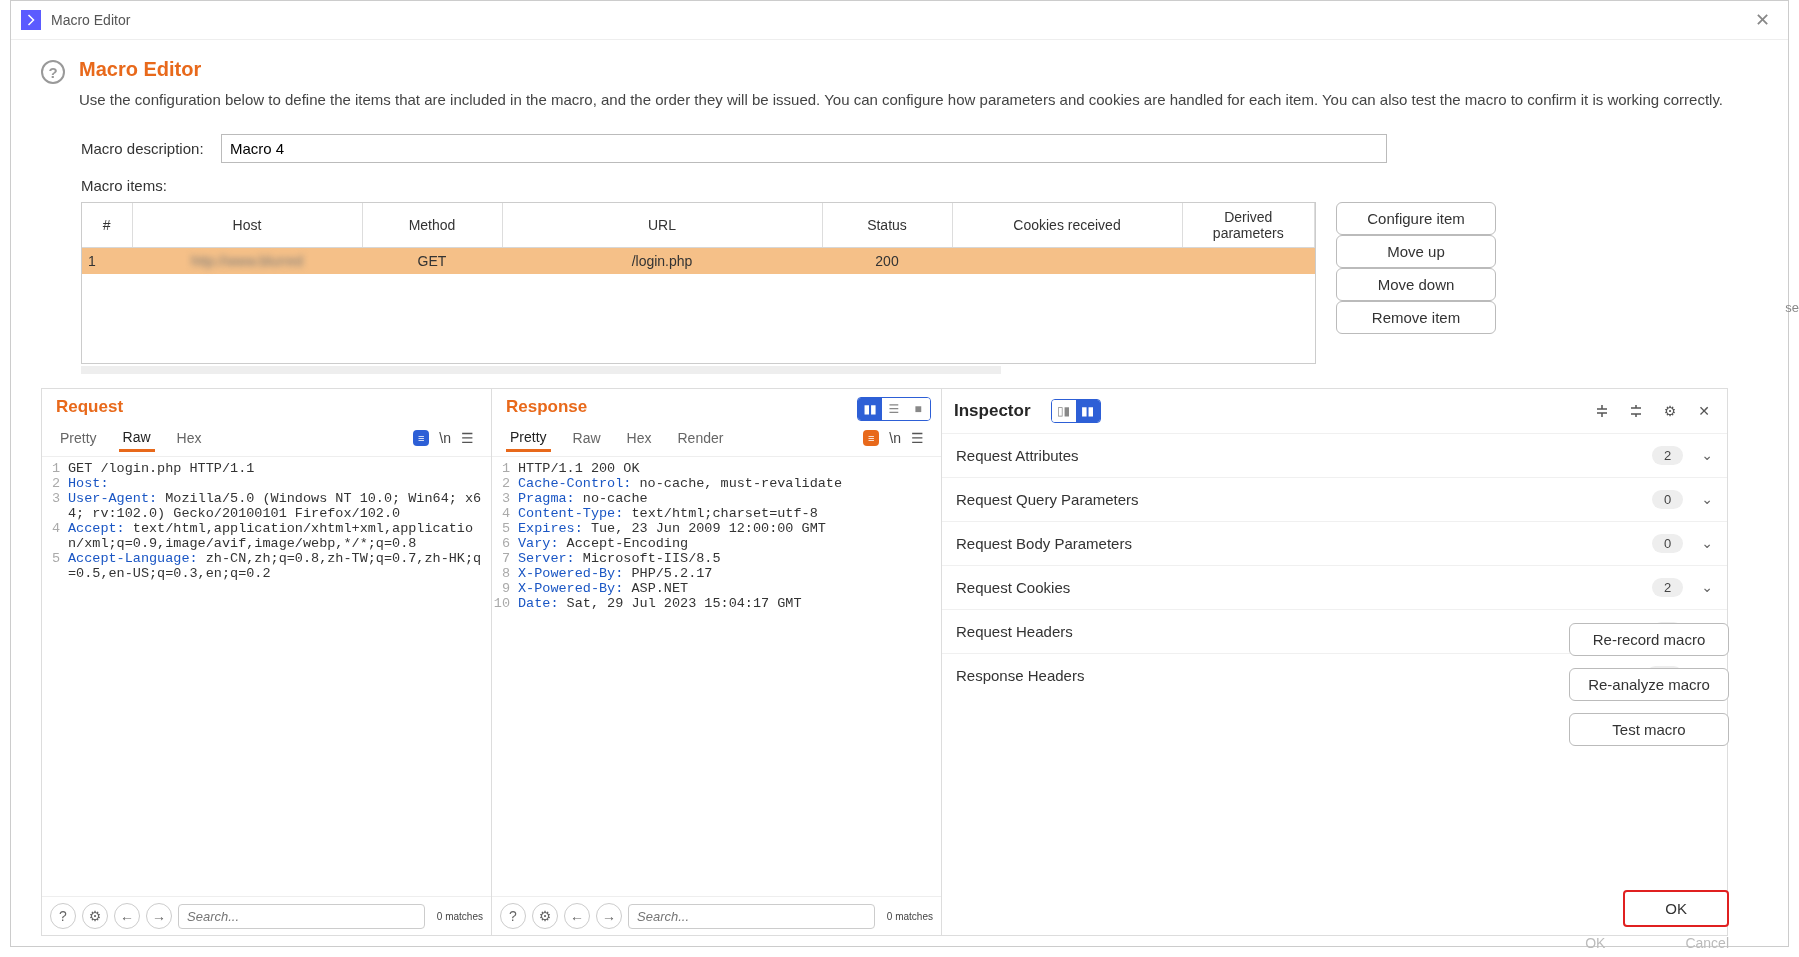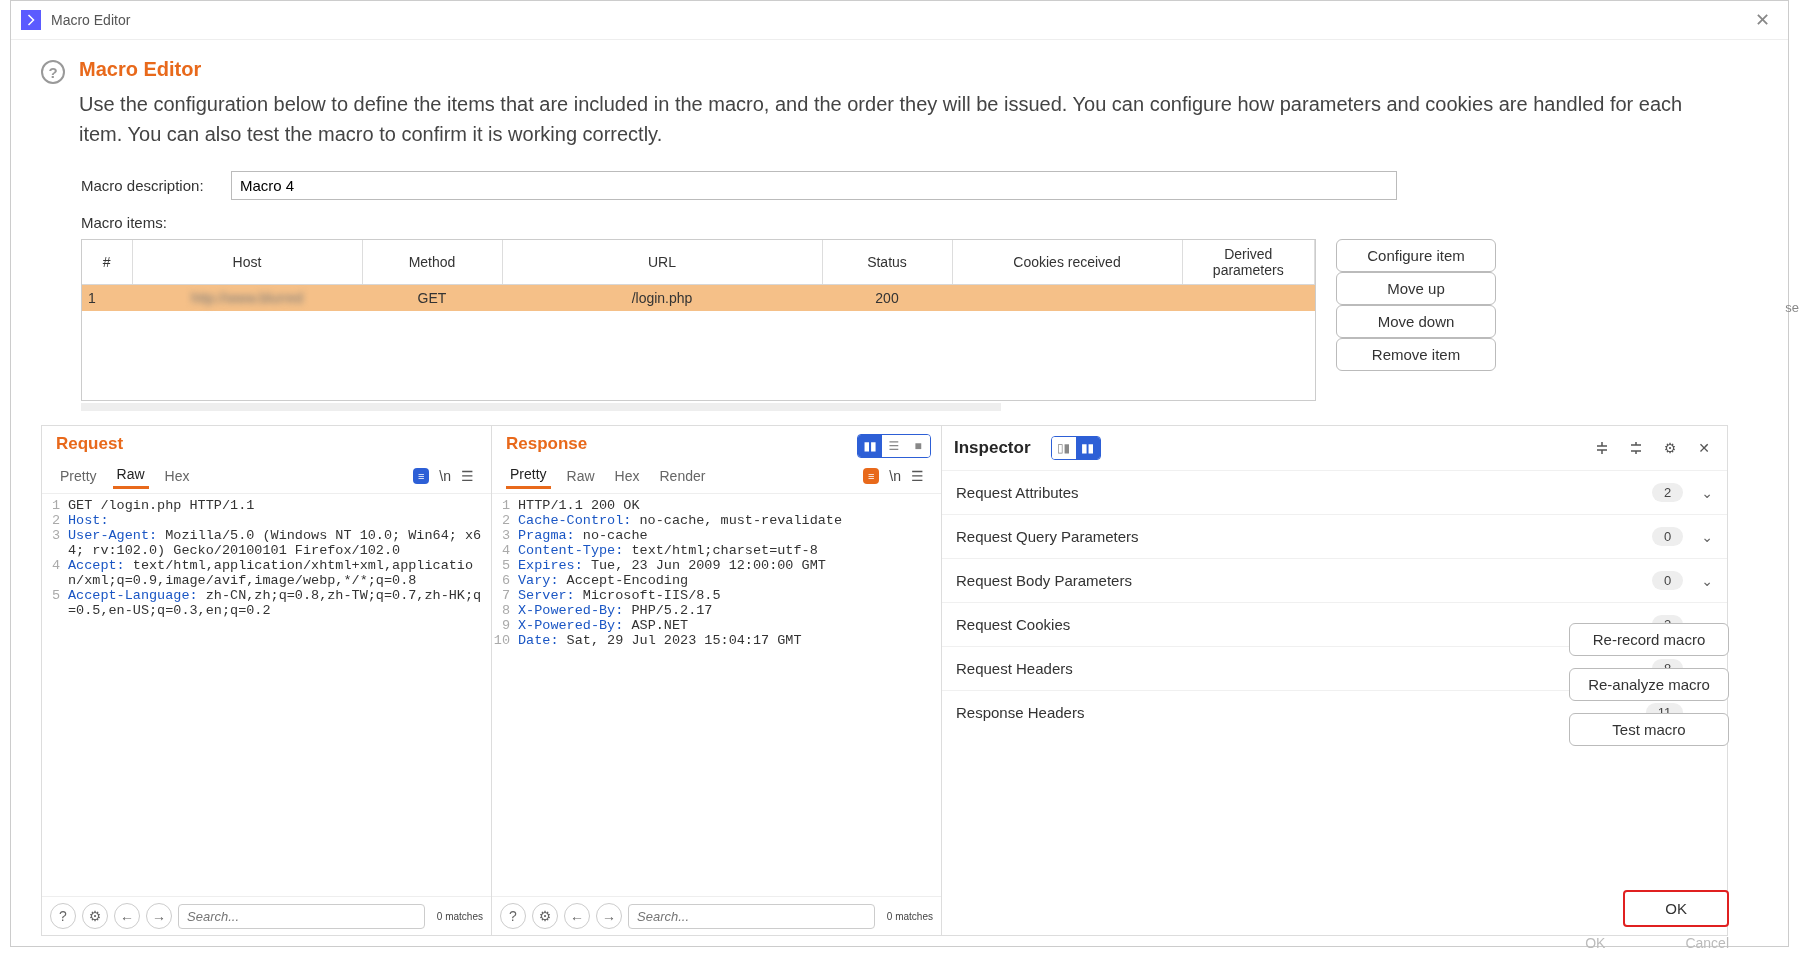--- a/index.html
+++ b/index.html
@@ -7,22 +7,22 @@
 .window { position: absolute; left: 10px; top: 0; right: 10px; bottom: 10px; border: 1px solid #ccc; background: #fff; display: flex; flex-direction: column; }
 .titlebar { display: flex; align-items: center; padding: 6px 10px; border-bottom: 1px solid #eee; }
 .titlebar .app-icon { width: 20px; height: 20px; background: #5b5bff; display: inline-flex; align-items: center; justify-content: center; margin-right: 10px; }
 .titlebar .app-icon svg { width: 12px; height: 12px; }
 .titlebar .title { color: #555; font-size: 14px; }
 .titlebar .close { margin-left: auto; color: #888; font-size: 18px; cursor: pointer; padding: 2px 8px; }
 .content { padding: 18px 60px 10px 30px; flex: 1; display: flex; flex-direction: column; overflow: hidden; }
 .header-row { display: flex; align-items: flex-start; gap: 14px; }
 .help-icon { width: 24px; height: 24px; border: 2px solid #999; border-radius: 50%; display: inline-flex; align-items: center; justify-content: center; color: #999; font-size: 15px; font-weight: bold; flex-shrink: 0; margin-top: 2px; }
 .heading { color: #e8691b; font-size: 20px; font-weight: 600; margin-bottom: 8px; }
-.desc { color: #444; font-size: 20px; line-height: 1.5; margin-bottom: 22px; }
-.field-row { display: flex; align-items: center; gap: 10px; margin-bottom: 14px; margin-left: 40px; }
+.desc { color: #444; font-size: 15px; line-height: 1.5; margin-bottom: 22px; }
+.field-row { display: flex; align-items: center; margin-bottom: 14px; margin-left: 40px; }
 .field-label { color: #333; font-size: 15px; min-width: 140px; }
 .text-input { border: 1px solid #bbb; padding: 5px 8px; font-size: 15px; width: 1166px; }
 .items-label { color: #333; font-size: 15px; margin-left: 40px; margin-bottom: 8px; }
 .items-area { display: flex; gap: 20px; margin-left: 40px; }
 .table-wrap { border: 1px solid #ccc; width: 1235px; height: 162px; overflow: hidden; }
 .items-table { width: 100%; border-collapse: collapse; }
 .items-table th { font-weight: normal; text-align: center; padding: 6px 8px; border-right: 1px solid #ddd; border-bottom: 1px solid #d7d7d7; font-size: 14px; color: #333; background: #fff; }
 .items-table td { padding: 5px 8px; text-align: center; font-size: 14px; }
 .row-sel td { background: #f5c088; }
 .col-num { width: 50px; }
@@ -38,21 +38,21 @@
 .panels { display: flex; gap: 0; border: 1px solid #ddd; margin-top: 14px; flex: 1; min-height: 300px; }
 .panel { display: flex; flex-direction: column; border-right: 1px solid #ddd; position: relative; }
 .panel:last-child { border-right: none; }
 .req-panel { width: 450px; }
 .res-panel { width: 450px; }
 .insp-panel { flex: 1; min-width: 320px; }
 .panel-header { display: flex; align-items: center; padding: 8px 10px 4px 14px; }
 .panel-title { font-size: 17px; font-weight: 600; }
 .orange { color: #e8691b; }
 .black { color: #262626; }
-.tabs { display: flex; gap: 12px; padding: 4px 14px 0 14px; align-items: center; font-size: 14px; }
+.tabs { display: flex; gap: 18px; padding: 4px 14px 0 14px; align-items: center; font-size: 14px; }
 .tab { color: #666; padding: 4px 4px; cursor: pointer; }
 .tab-active { color: #222; border-bottom: 3px solid #e8691b; }
 .tab-tools { margin-left: auto; display: flex; align-items: center; gap: 10px; color: #555; }
 .icon-badge { background: #2d5fd6; color: #fff; border-radius: 4px; font-size: 11px; padding: 2px 5px; font-weight: bold; }
 .icon-badge2 { background: #e8691b; color: #fff; border-radius: 4px; font-size: 11px; padding: 2px 5px; font-weight: bold; }
 .ln-icon { font-size: 14px; color: #444; }
 .ham { display: inline-block; width: 16px; }
 .code-area { font-family: "Consolas","Courier New",monospace; font-size: 13.5px; padding: 4px 0 0 0; flex: 1; overflow: hidden; border-top: 1px solid #eee; margin-top: 4px; }
 .code-line { display: flex; }
 .ln { color: #aaa; text-align: right; width: 26px; flex-shrink: 0; padding-right: 8px; user-select: none; }

